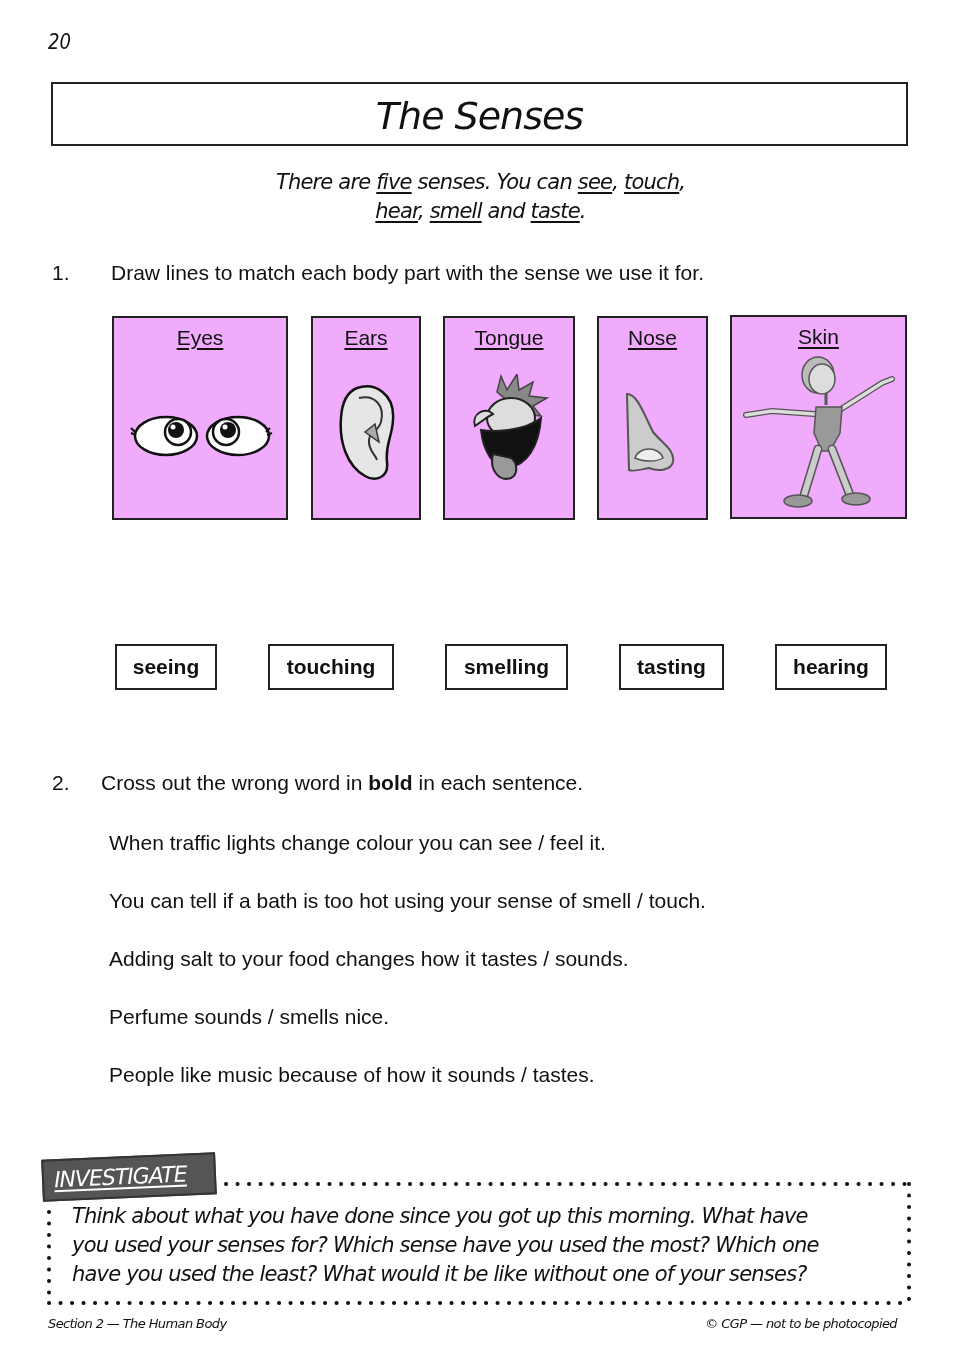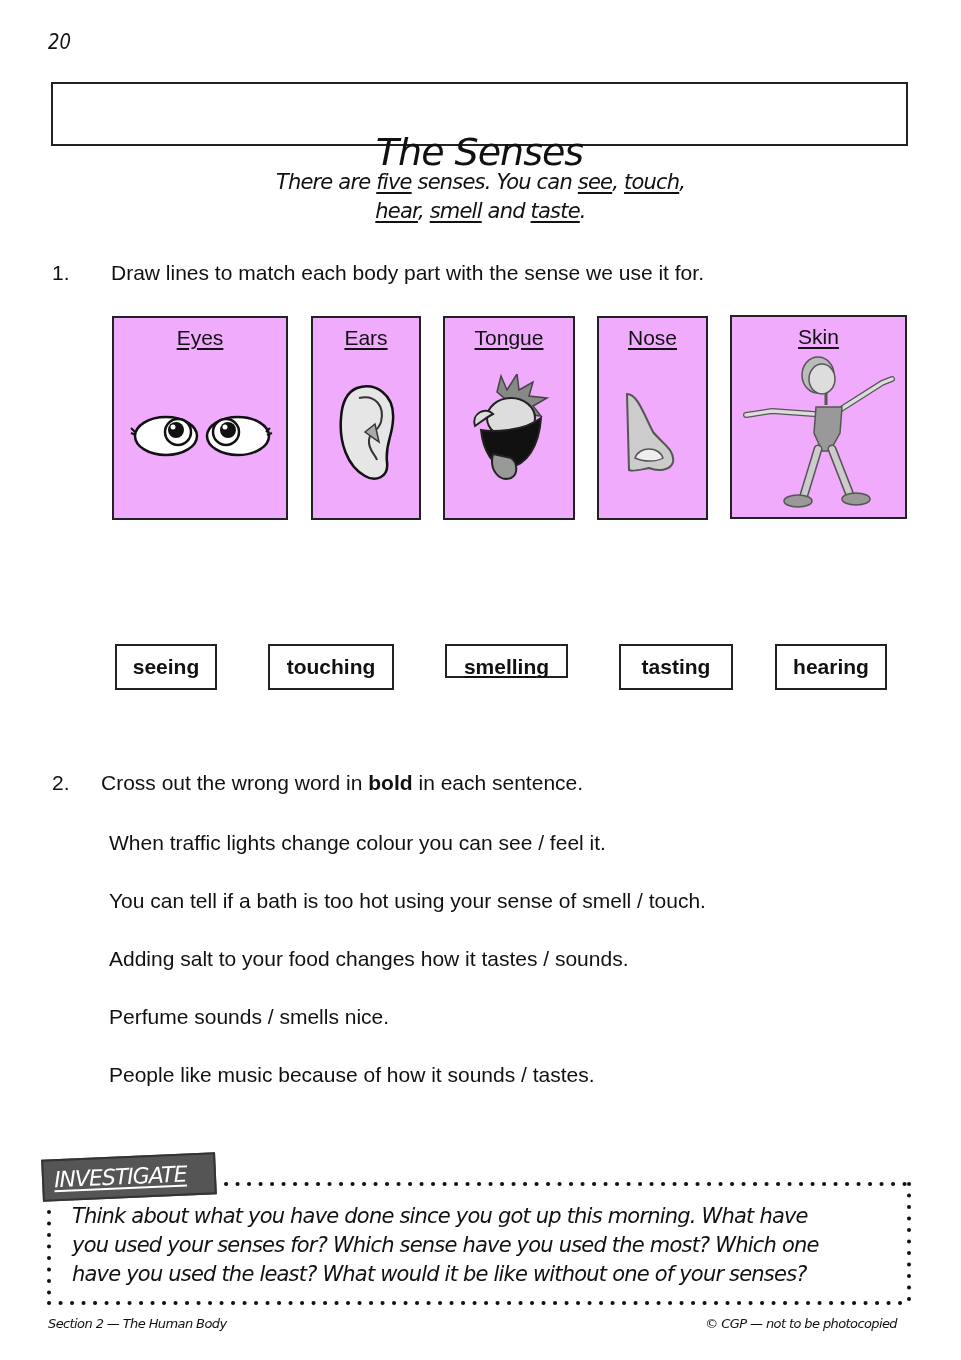--- a/index.html
+++ b/index.html
@@ -1,21 +1,21 @@
 <!DOCTYPE html>
 <html><head>
 <meta charset="utf-8">
 <style>
   html, body { margin:0; padding:0; background:#ffffff; }
   body { width:961px; height:1360px; position:relative; overflow:hidden; color:#111; font-family:"Liberation Sans", sans-serif; }
   .abs { position:absolute; }
   .italic-hand { font-family:"DejaVu Sans", sans-serif; font-style:italic; transform:scaleX(0.86); transform-origin:left top; }
   .page-num { left:48px; top:30px; font-size:21px; }
   .title-box { left:51px; top:82px; width:857px; height:64px; border:2px solid #222; box-sizing:border-box; }
-  .title-text { position:absolute; left:0; right:0; top:10px; text-align:center; font-family:"DejaVu Sans", sans-serif; font-style:italic; font-size:38px; letter-spacing:-1px;margin-top:36px; }
+  .title-text { position:absolute; left:0; right:0; top:10px; text-align:center; font-family:"DejaVu Sans", sans-serif; font-style:italic; font-size:38px; letter-spacing:-1px; }
   .intro { left:0; width:961px; text-align:center; font-family:"DejaVu Sans", sans-serif; font-style:italic; font-size:21px; letter-spacing:-0.8px; }
   .intro u { text-decoration:underline; text-underline-offset:3px; }
   .q-num { font-size:21px; }
   .q-text { font-size:21px; }
   .card { border:2px solid #222; box-sizing:border-box; background:#f0abfc; }
   .card-label { position:absolute; left:0; right:0; top:8px; text-align:center; font-size:21px; text-decoration:underline; text-underline-offset:3px; }
   .card svg { position:absolute; }
   .sense-box { border:2px solid #222; box-sizing:border-box; font-weight:bold; font-size:21px; text-align:center; line-height:42px; }
   .sentence { left:109px; font-size:21px; }
   .sentence b { font-weight:normal;margin-top:8px; }
@@ -94,22 +94,22 @@
     <path d="M74 52 L100 52 L98 78 L88 96 L80 96 L72 78 Z" fill="#999" stroke="#555" stroke-width="1.5"></path>
     <path d="M76 94 L62 140 M90 94 L108 140" stroke="#555" stroke-width="9" stroke-linecap="round"></path>
     <path d="M76 94 L62 140 M90 94 L108 140" stroke="#ccc" stroke-width="6" stroke-linecap="round"></path>
     <ellipse cx="56" cy="146" rx="14" ry="6" fill="#999" stroke="#555" stroke-width="1.5"></ellipse>
     <ellipse cx="114" cy="144" rx="14" ry="6" fill="#999" stroke="#555" stroke-width="1.5"></ellipse>
   </svg>
 </div>
 
 <div class="abs sense-box" style="left:115px; top:644px; width:102px; height:46px;">seeing</div>
 <div class="abs sense-box" style="left:268px; top:644px; width:126px; height:46px;">touching</div>
-<div class="abs sense-box" style="left:445px; top:644px; width:123px; height:34px;text-decoration:underline;">smelling</div>
-<div class="abs sense-box" style="left:619px; top:644px; width:114px; height:46px;">tasting</div>
+<div class="abs sense-box" style="left:445px; top:644px; width:123px; height:46px;">smelling</div>
+<div class="abs sense-box" style="left:619px; top:644px; width:105px; height:46px;">tasting</div>
 <div class="abs sense-box" style="left:775px; top:644px; width:112px; height:46px;">hearing</div>
 
 <div class="abs q-num" style="left:52px; top:771px;">2.</div>
 <div class="abs q-text" style="left:101px; top:771px;">
   <span>Cross out the wrong word in </span><b>bold</b><span> in each sentence.</span>
 </div>
 
 <div class="abs sentence" style="top:831px;">
   <span>When traffic lights change colour you can </span><b>see / feel</b><span> it.</span>
 </div>

